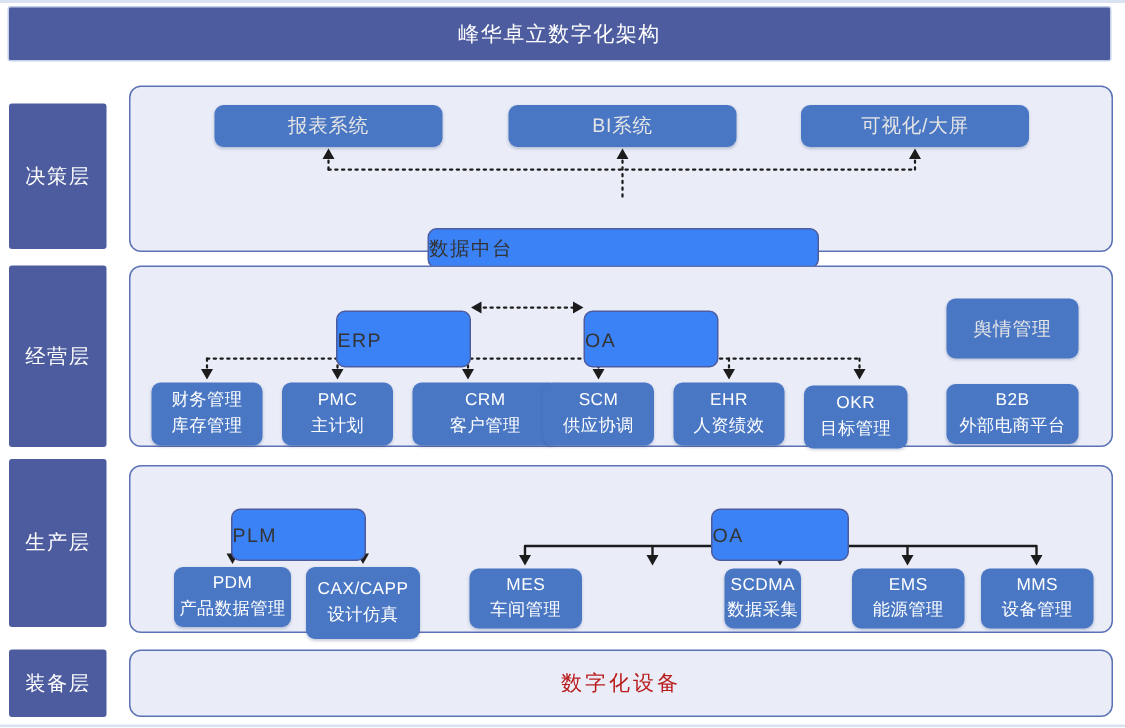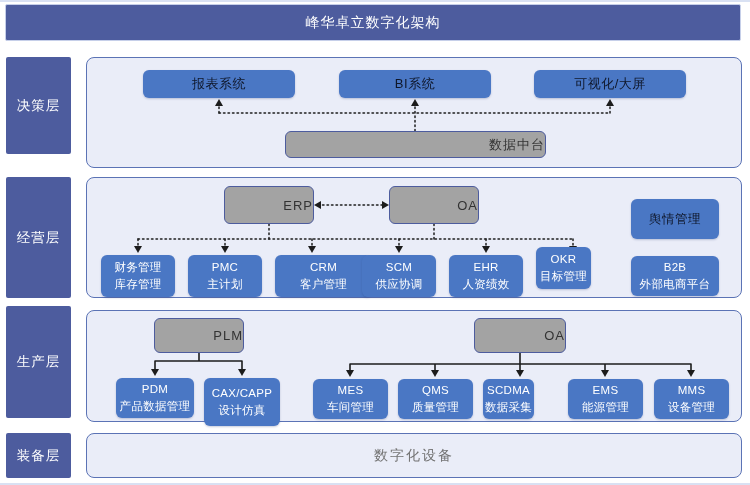--- a/index.html
+++ b/index.html
@@ -18,56 +18,56 @@
     position:absolute;left:6px;width:65px;background:#4d5c9e;border-radius:2px;
     display:flex;align-items:center;justify-content:center;
     color:#fff;font-size:13.5px;letter-spacing:1px;
   }
   .panel{
     position:absolute;left:86px;width:656px;background:#eaedf8;
     border:1.5px solid #5b73b5;border-radius:8px;box-sizing:border-box;
   }
   .svg-layer{position:absolute;left:0;top:0;}
   .bluebox{
-    position:absolute;background:#4a77c4;border-radius:6px;color:#0f172a;
+    position:absolute;background:#4a77c4;border-radius:6px;color:#e5e5e5;
     display:flex;align-items:center;justify-content:center;text-align:center;
     font-size:13px;letter-spacing:0.5px;box-shadow:0 1px 2px rgba(40,60,120,0.25);
   }
   .module{
     position:absolute;background:#4a77c4;border-radius:6px;color:#fff;
     display:flex;flex-direction:column;align-items:center;justify-content:center;
     text-align:center;font-size:11.5px;line-height:1.45;letter-spacing:0.3px;
     box-shadow:0 1px 2px rgba(40,60,120,0.25);
   }
   .whitebox{
-    position:absolute;background:#a3a3a3;border:1.5px solid #4d5c9e;border-radius:6px;
-    display:flex;align-items:center;justify-content:flex-end;color:#333;
-    font-size:13px;letter-spacing:1px;box-sizing:border-box;
+    position:absolute;background:#3b82f6;border:1.5px solid #4d5c9e;border-radius:6px;
+    display:flex;align-items:center;justify-content:flex-start;color:#333;
+    font-size:13px;letter-spacing:1px;box-sizing:border-box;margin-top:21px;
   }
   .equip-text{
     position:absolute;left:0;top:0;width:100%;height:100%;
     display:flex;align-items:center;justify-content:center;
-    color:#737373;font-size:14px;letter-spacing:2px;
+    color:#b91c1c;font-size:14px;letter-spacing:2px;
   }
   .dotted{stroke:#1c1c1c;stroke-width:1.5;stroke-dasharray:1.5 3;stroke-linecap:round;fill:none;}
   .solid{stroke:#1c1c1c;stroke-width:1.6;fill:none;stroke-linejoin:round;}
   .ah{fill:#1c1c1c;stroke:none;}
 </style>
 </head>
 <body>
 
 <div class="canvas">
   <div class="edge-line" style="top:0px"></div>
   <div class="edge-line" style="top:483px"></div>
 
   <div class="header">
     <span>峰华卓立数字化架构</span>
   </div>
 
-  <div class="side-label" style="top:57px;height:97px">
+  <div class="side-label" style="top:69px;height:97px">
     <span>决策层</span>
   </div>
   <div class="side-label" style="top:177px;height:121px">
     <span>经营层</span>
   </div>
   <div class="side-label" style="top:306px;height:112px">
     <span>生产层</span>
   </div>
   <div class="side-label" style="top:433px;height:45px">
     <span>装备层</span>
@@ -145,21 +145,21 @@
       <span>客户管理</span>
     </div>
     <div class="module" style="left:275px;top:77px;width:74px;height:42px">
       <span>SCM</span>
       <span>供应协调</span>
     </div>
     <div class="module" style="left:362px;top:77px;width:74px;height:42px">
       <span>EHR</span>
       <span>人资绩效</span>
     </div>
-    <div class="module" style="left:449px;top:69px;width:55px;height:42px">
+    <div class="module" style="left:449px;top:79px;width:69px;height:42px">
       <span>OKR</span>
       <span>目标管理</span>
     </div>
   </div>
 
   <div class="panel" style="top:310px;height:112px">
     <svg class="svg-layer" width="656" height="112">
       <path class="solid" d="M112,42 V50"></path>
       <path class="solid" d="M68,59 V50 H155 V59"></path>
       <polygon class="ah" points="64,58 72,58 68,65"></polygon>
@@ -186,24 +186,20 @@
       <span>产品数据管理</span>
     </div>
     <div class="module" style="left:117px;top:67px;width:76px;height:48px">
       <span>CAX/CAPP</span>
       <span>设计仿真</span>
     </div>
     <div class="module" style="left:226px;top:68px;width:75px;height:40px">
       <span>MES</span>
       <span>车间管理</span>
     </div>
-    <div class="module" style="left:311px;top:68px;width:75px;height:40px">
-      <span>QMS</span>
-      <span>质量管理</span>
-    </div>
     <div class="module" style="left:396px;top:68px;width:51px;height:40px">
       <span>SCDMA</span>
       <span>数据采集</span>
     </div>
     <div class="module" style="left:481px;top:68px;width:75px;height:40px">
       <span>EMS</span>
       <span>能源管理</span>
     </div>
     <div class="module" style="left:567px;top:68px;width:75px;height:40px">
       <span>MMS</span>

